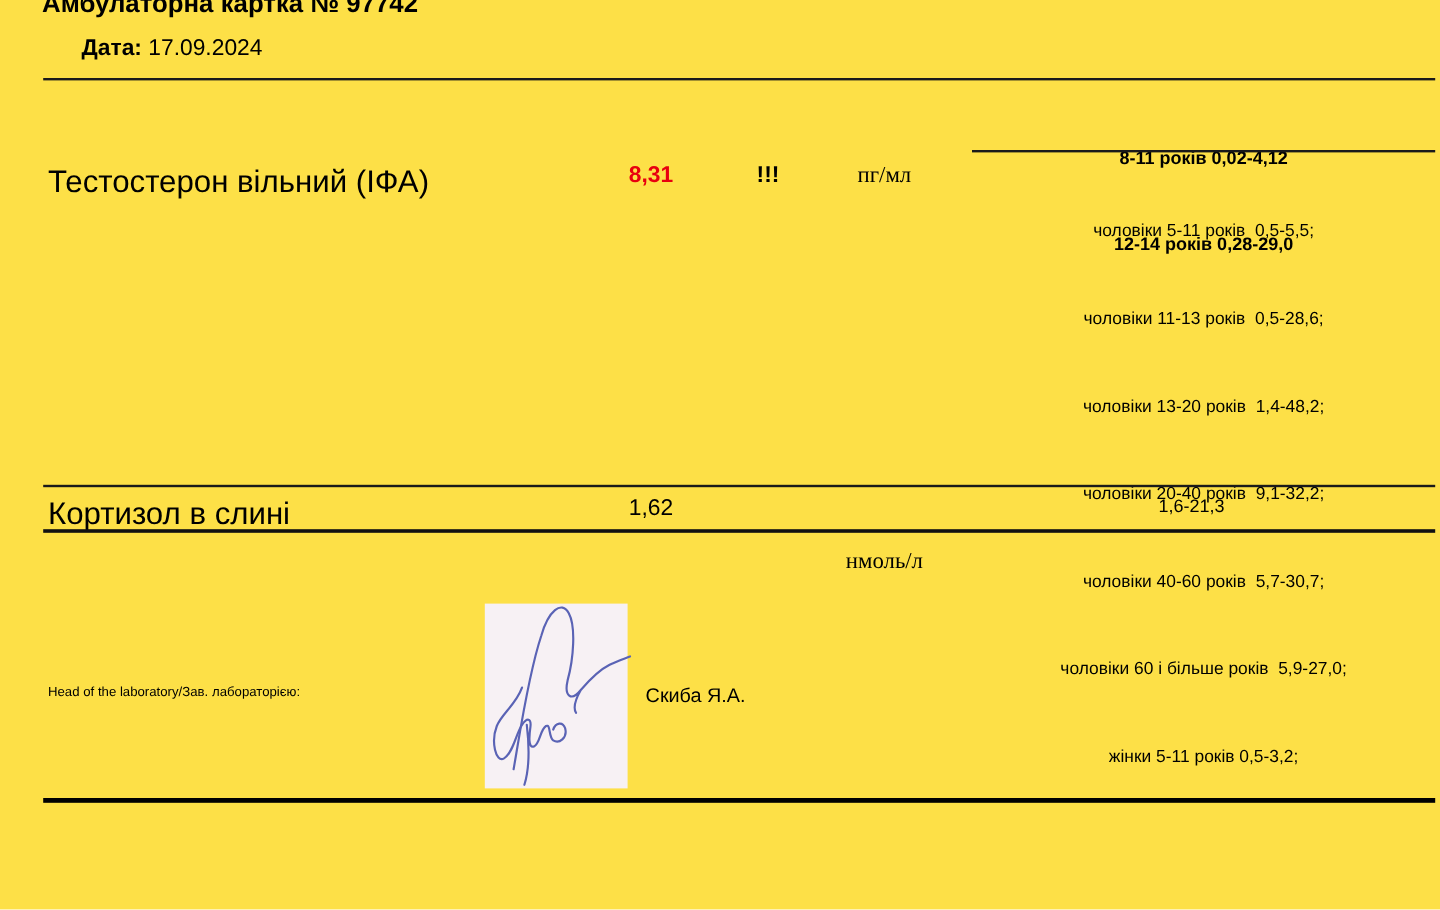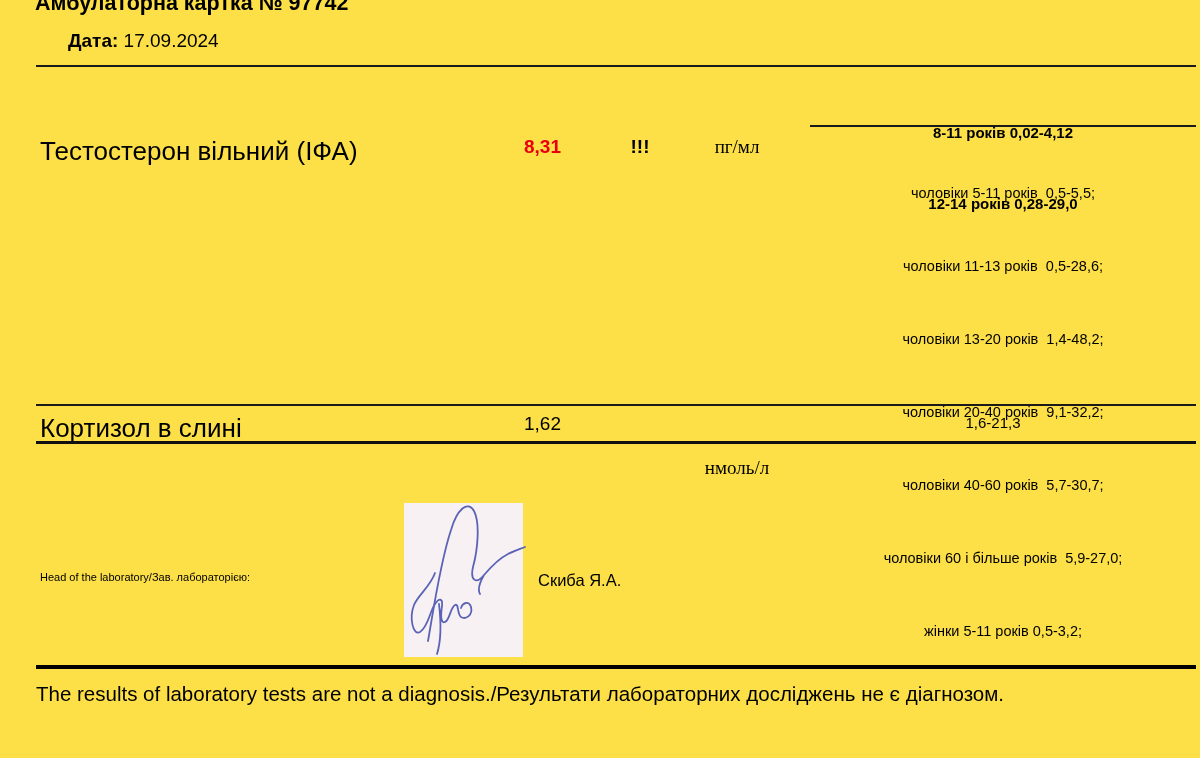--- a/index.html
+++ b/index.html
@@ -121,15 +121,14 @@
         <path d="M24,138 C29,110 36,60 47,27 C53,6 64,-3 70,8 C76,19 74,46 69,64 C66,77 72,82 80,72 C86,65 94,56 104,51 C110,48 116,46 121,44 M80,72 C76,79 73,86 76,91"></path>
         <path d="M31,70 C26,84 14,92 10,102 C5,115 9,133 16,129 C24,124 26,108 31,101 C35,95 39,95 38,103 C37,110 36,121 41,119 C46,117 46,105 51,102 C55,100 53,111 57,114 C62,117 69,112 67,104 C65,98 59,99 57,105 M35,101 C37,118 38,135 33,151"></path>
       </g>
     </svg>
   </div>
 
   <div class="abs sig-name">Скиба Я.А.</div>
 
   <div class="abs hline hl-footer"></div>
 
-  <div class="abs footer-text">The results of laboratory tests are not a diagnosis./Результати лабораторних досліджень не є діагнозом.</div>
 
 </div>
 
 </body></html>

